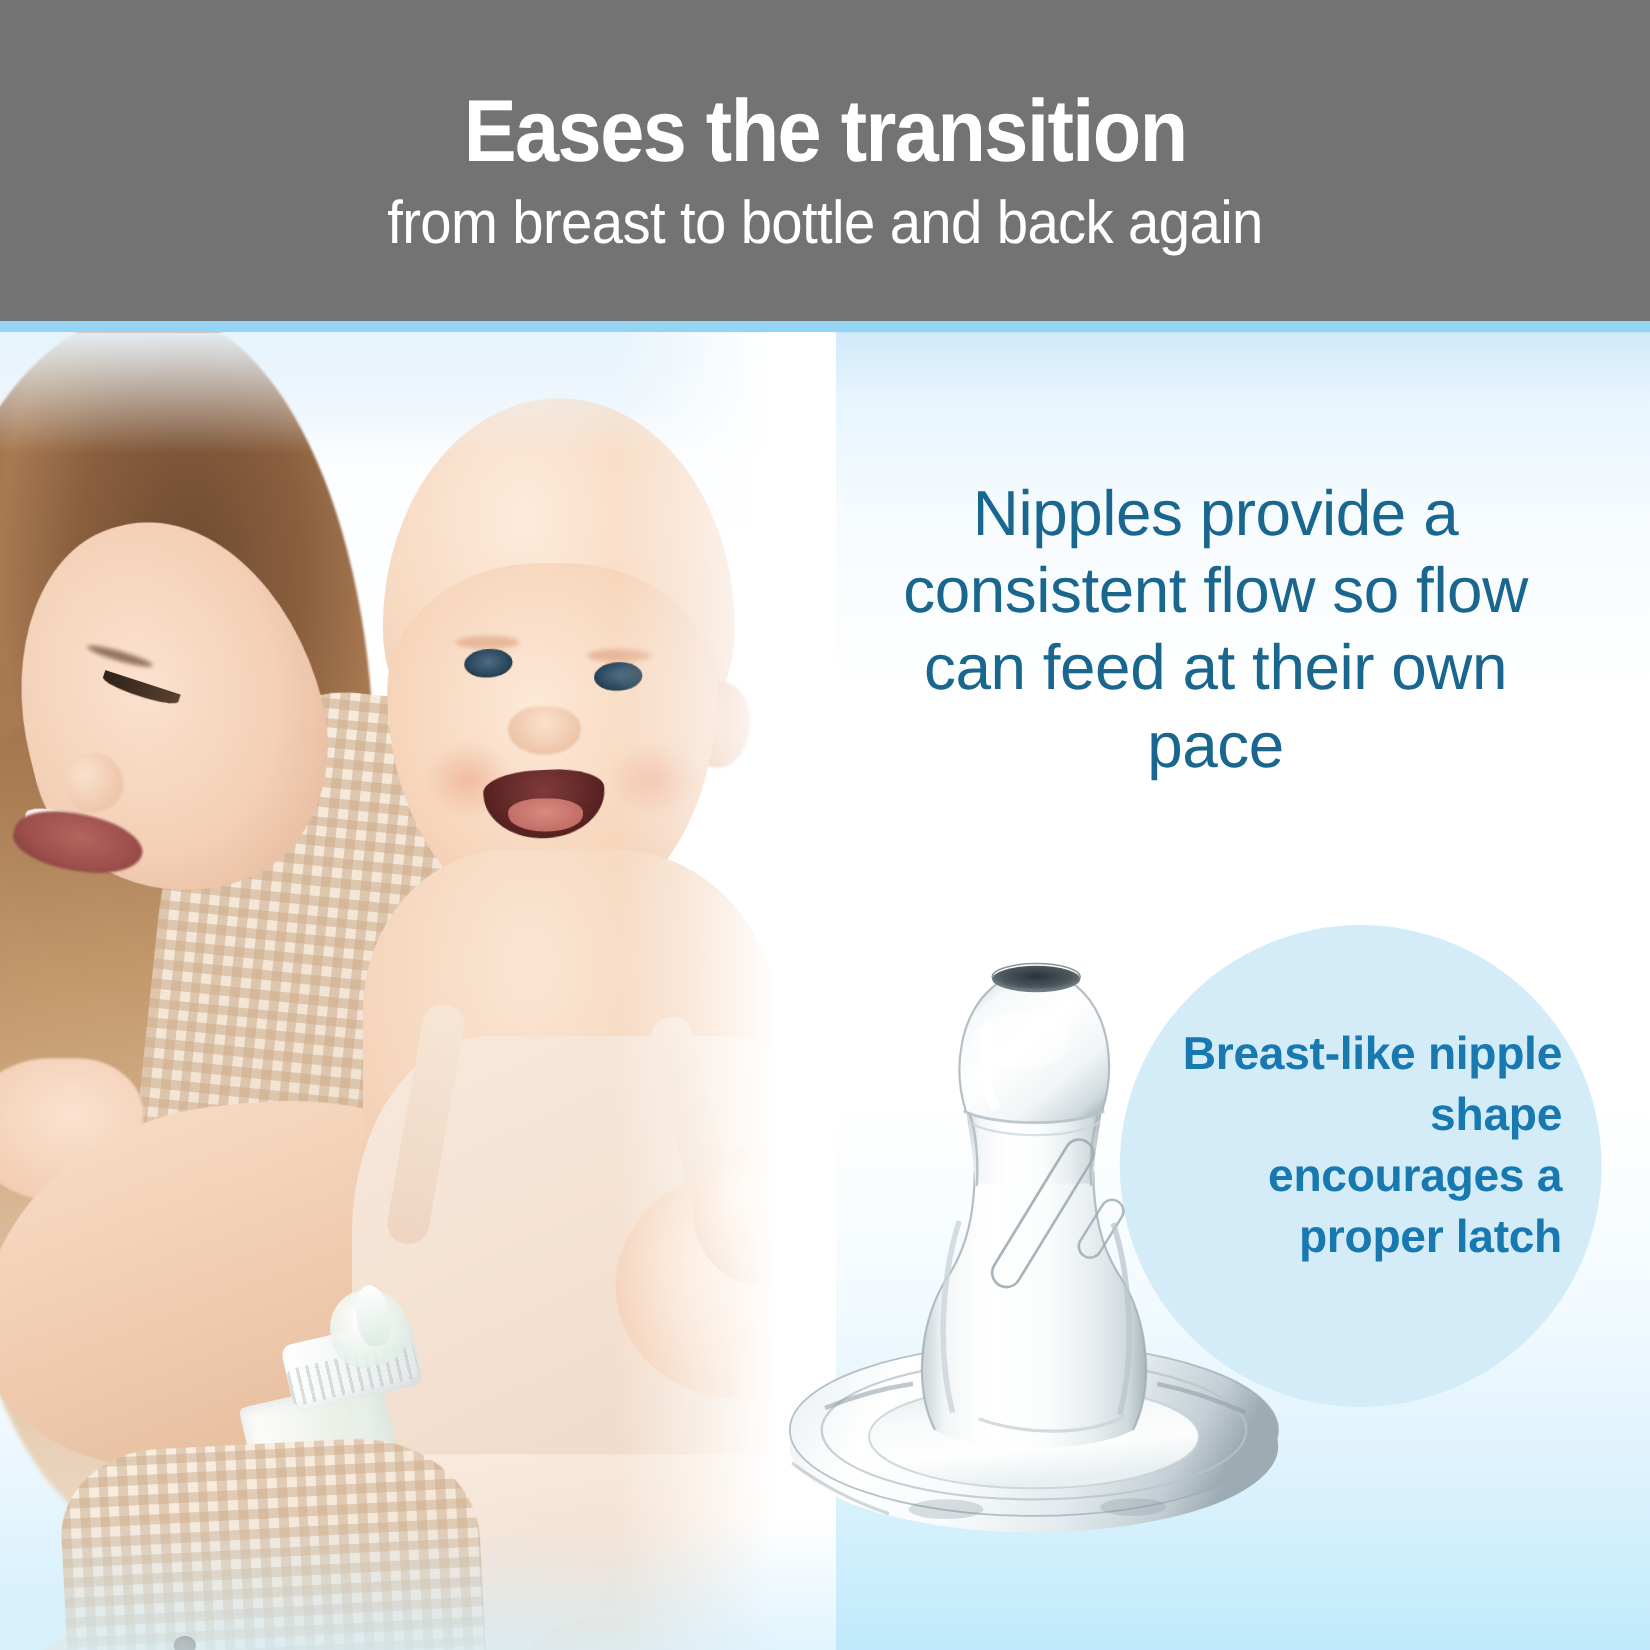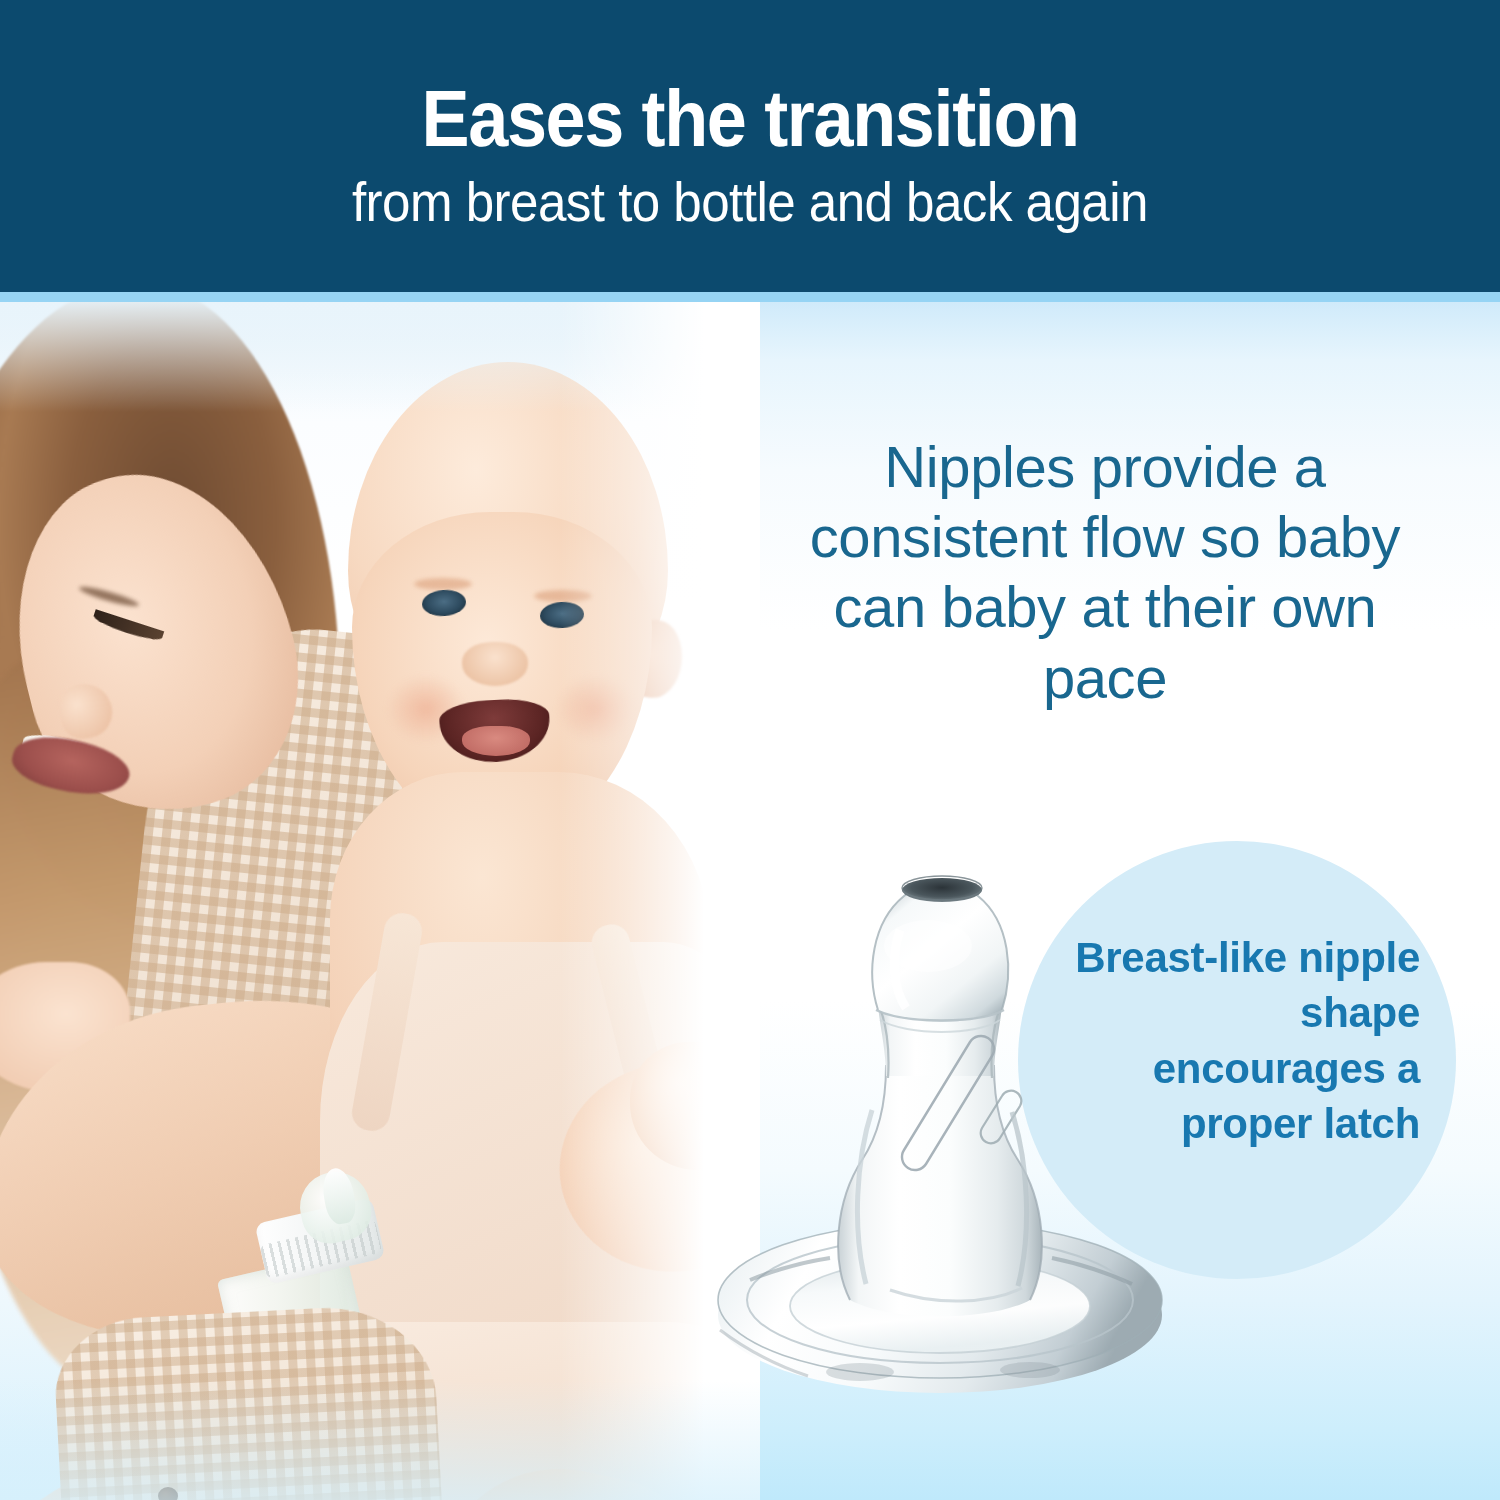--- a/index.html
+++ b/index.html
@@ -32,21 +32,21 @@
         #cdeefc 1130px,
         #bfe9fb 1200px);
   }
 
   
   .banner {
     position: absolute;
     left: 0; top: 0;
     width: 1500px;
     height: 292px;
-    background: #0c4a6e;
+    background: #737373;
     box-sizing: border-box;
     display: flex;
     flex-direction: column;
     align-items: center;
     justify-content: center;
     padding-top: 18px;
   }
   .banner-title {
     color: #ffffff;
     font-size: 80px;
@@ -560,21 +560,21 @@
     <div class="m-shirt2"></div>
     <div class="m-button"></div>
 
     <div class="m-hand2"></div>
 
     <div class="photo-fade-t"></div>
     <div class="photo-fade-r"></div>
     <div class="photo-fade-b"></div>
   </div>
 
-  <div class="body-copy">Nipples provide a consistent flow so baby can baby at their own pace</div>
+  <div class="body-copy">Nipples provide a consistent flow so flow can feed at their own pace</div>
 
   <div class="callout-circle"></div>
 
   <div class="nipple-wrap">
     <svg width="500" height="620" viewBox="0 0 500 620">
       <defs>
         <linearGradient id="glass" x1="0" y1="0" x2="1" y2="0">
           <stop offset="0%" stop-color="#c9d2d6"></stop>
           <stop offset="10%" stop-color="#f3f6f7"></stop>
           <stop offset="30%" stop-color="#ffffff"></stop>

